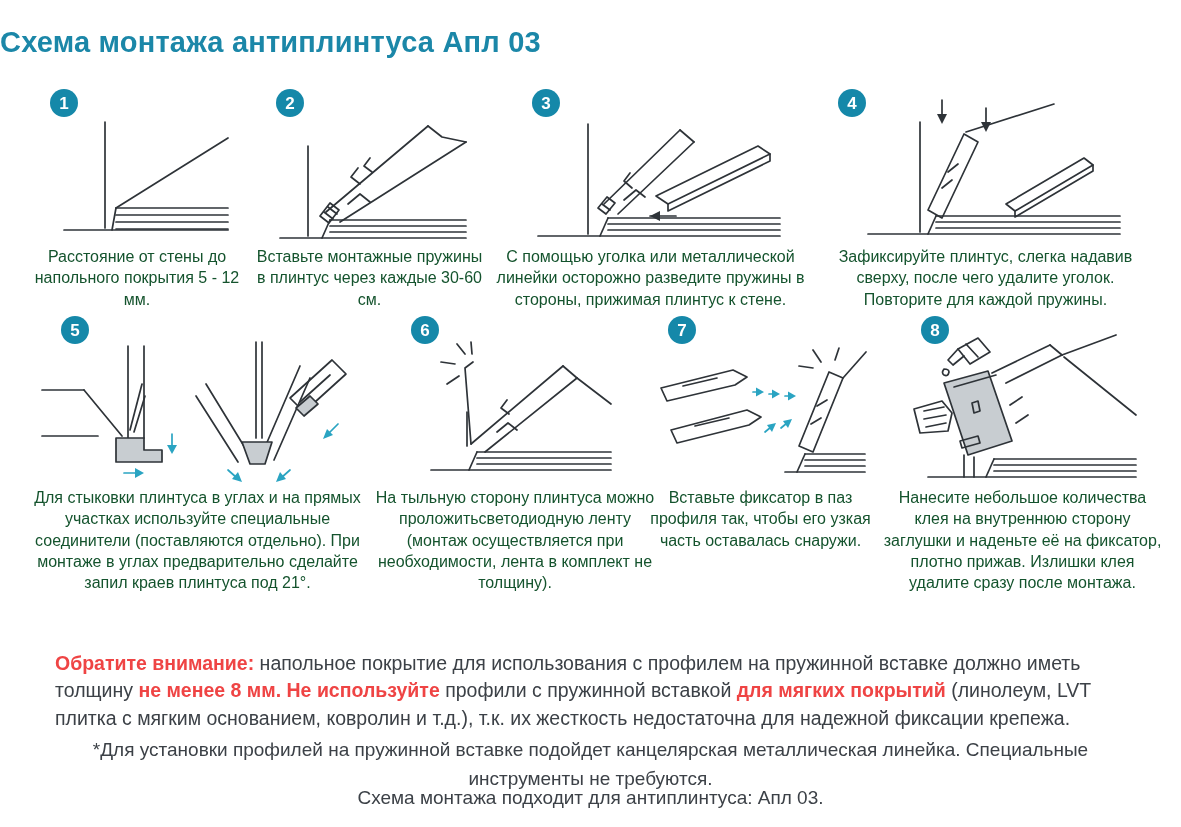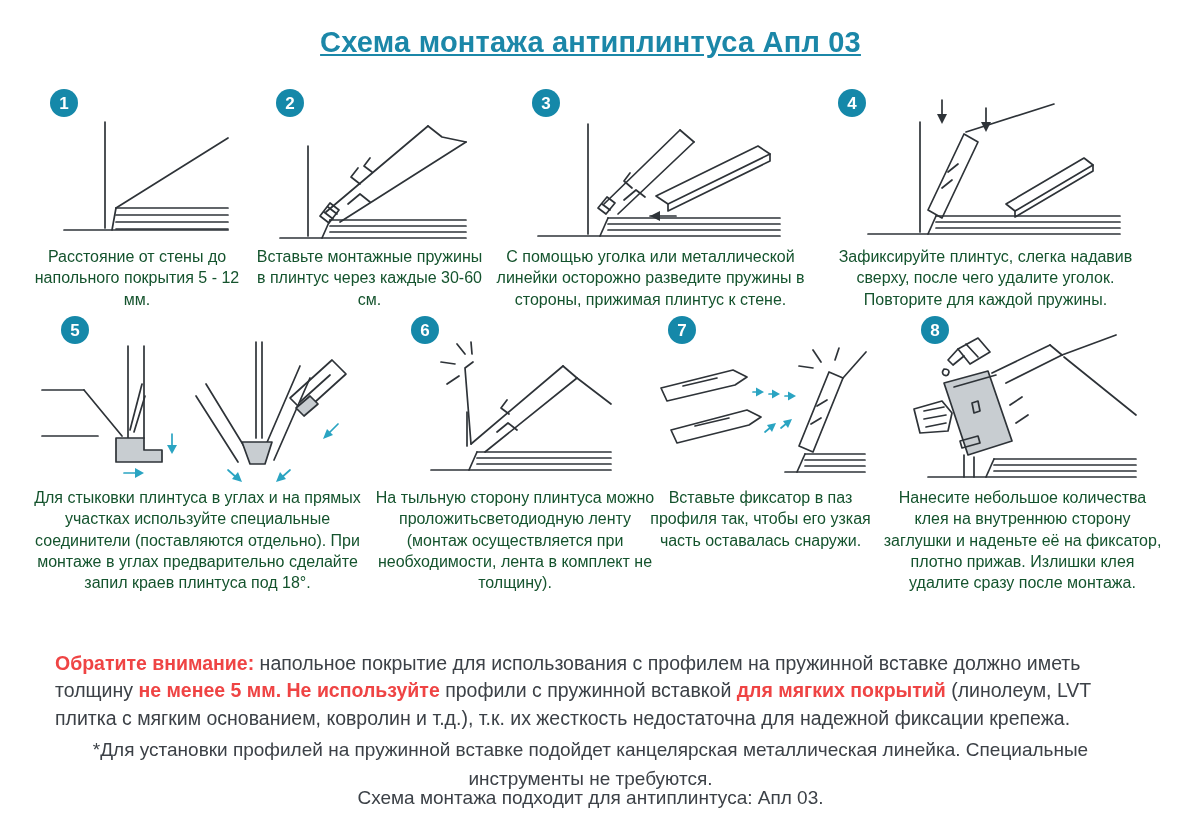--- a/index.html
+++ b/index.html
@@ -3,23 +3,22 @@
 <meta charset="utf-8">
 <style>
   html,body{margin:0;padding:0;}
   body{
     width:1181px;height:827px;position:relative;overflow:hidden;
     background:#ffffff;color:#42474d;
     font-family:"Liberation Sans", sans-serif;
   }
   .page-title{
     position:absolute;top:26px;left:0;width:100%;
-    text-align:center;font-size:29px;font-weight:bold;color:#1b87a8;
+    text-align:left;font-size:29px;font-weight:bold;color:#1b87a8;
     letter-spacing:.2px;
-    text-decoration:underline;
   }
   .step{position:absolute;}
   .badge{
     position:absolute;width:28px;height:28px;border-radius:50%;
     background:#1588a9;color:#fff;font-size:17px;font-weight:bold;
     display:flex;align-items:center;justify-content:center;line-height:1;
   }
   .illu{position:absolute;}
   .illu line,.illu path,.illu polyline,.illu polygon,.illu circle{
     stroke:#2e3338;stroke-width:1.7;fill:none;
@@ -208,21 +207,21 @@
       <g>
         <line class="teal" x1="190" y1="130" x2="199" y2="138"></line>
         <path class="tealhead" d="M204,142 l-10,-3 l6,-7 z"></path>
       </g>
       <g>
         <line class="teal" x1="252" y1="130" x2="243" y2="138"></line>
         <path class="tealhead" d="M238,142 l10,-3 l-6,-7 z"></path>
       </g>
     </g>
   </svg>
-  <div class="caption">Для стыковки плинтуса в углах и на прямых участках используйте специальные соединители (поставляются отдельно). При монтаже в углах предварительно сделайте запил краев плинтуса под 18°.</div>
+  <div class="caption">Для стыковки плинтуса в углах и на прямых участках используйте специальные соединители (поставляются отдельно). При монтаже в углах предварительно сделайте запил краев плинтуса под 21°.</div>
 </div>
 
 <div class="step row2" style="left:370px;top:315px;width:290px;height:305px;">
   <div class="badge" style="left:41px;top:1px;">6</div>
   <svg class="illu" style="left:45px;top:25px;" width="200" height="142" viewBox="0 0 200 142">
     <line x1="16" y1="130" x2="196" y2="130"></line>
     <g>
       <line x1="62" y1="112" x2="196" y2="112"></line>
       <line x1="62" y1="118" x2="196" y2="118"></line>
       <line x1="62" y1="124" x2="196" y2="124"></line>
@@ -330,20 +329,20 @@
       <line x1="96" y1="138" x2="238" y2="138"></line>
       <line x1="96" y1="126" x2="88" y2="144"></line>
       <line x1="66" y1="122" x2="66" y2="144"></line>
       <line x1="76" y1="124" x2="76" y2="144"></line>
     </g>
   </svg>
   <div class="caption">Нанесите небольшое количества клея на внутреннюю сторону заглушки и наденьте её на фиксатор, плотно прижав. Излишки клея удалите сразу после монтажа.</div>
 </div>
 
 <p class="note">
-  <b>Обратите внимание:</b><span> напольное покрытие для использования с профилем на пружинной вставке должно иметь толщину </span><b>не менее 5 мм. Не используйте</b><span> профили с пружинной вставкой </span><b>для мягких покрытий</b><span> (линолеум, LVT плитка с мягким основанием, ковролин и т.д.), т.к. их жесткость недостаточна для надежной фиксации крепежа.</span>
+  <b>Обратите внимание:</b><span> напольное покрытие для использования с профилем на пружинной вставке должно иметь толщину </span><b>не менее 8 мм. Не используйте</b><span> профили с пружинной вставкой </span><b>для мягких покрытий</b><span> (линолеум, LVT плитка с мягким основанием, ковролин и т.д.), т.к. их жесткость недостаточна для надежной фиксации крепежа.</span>
 </p>
 
 <div class="footnote">
   <div class="inner">*Для установки профилей на пружинной вставке подойдет канцелярская металлическая линейка. Специальные инструменты не требуются.</div>
 </div>
 
 <div class="compat">Схема монтажа подходит для антиплинтуса:  Апл 03.</div>
 
 </body></html>

